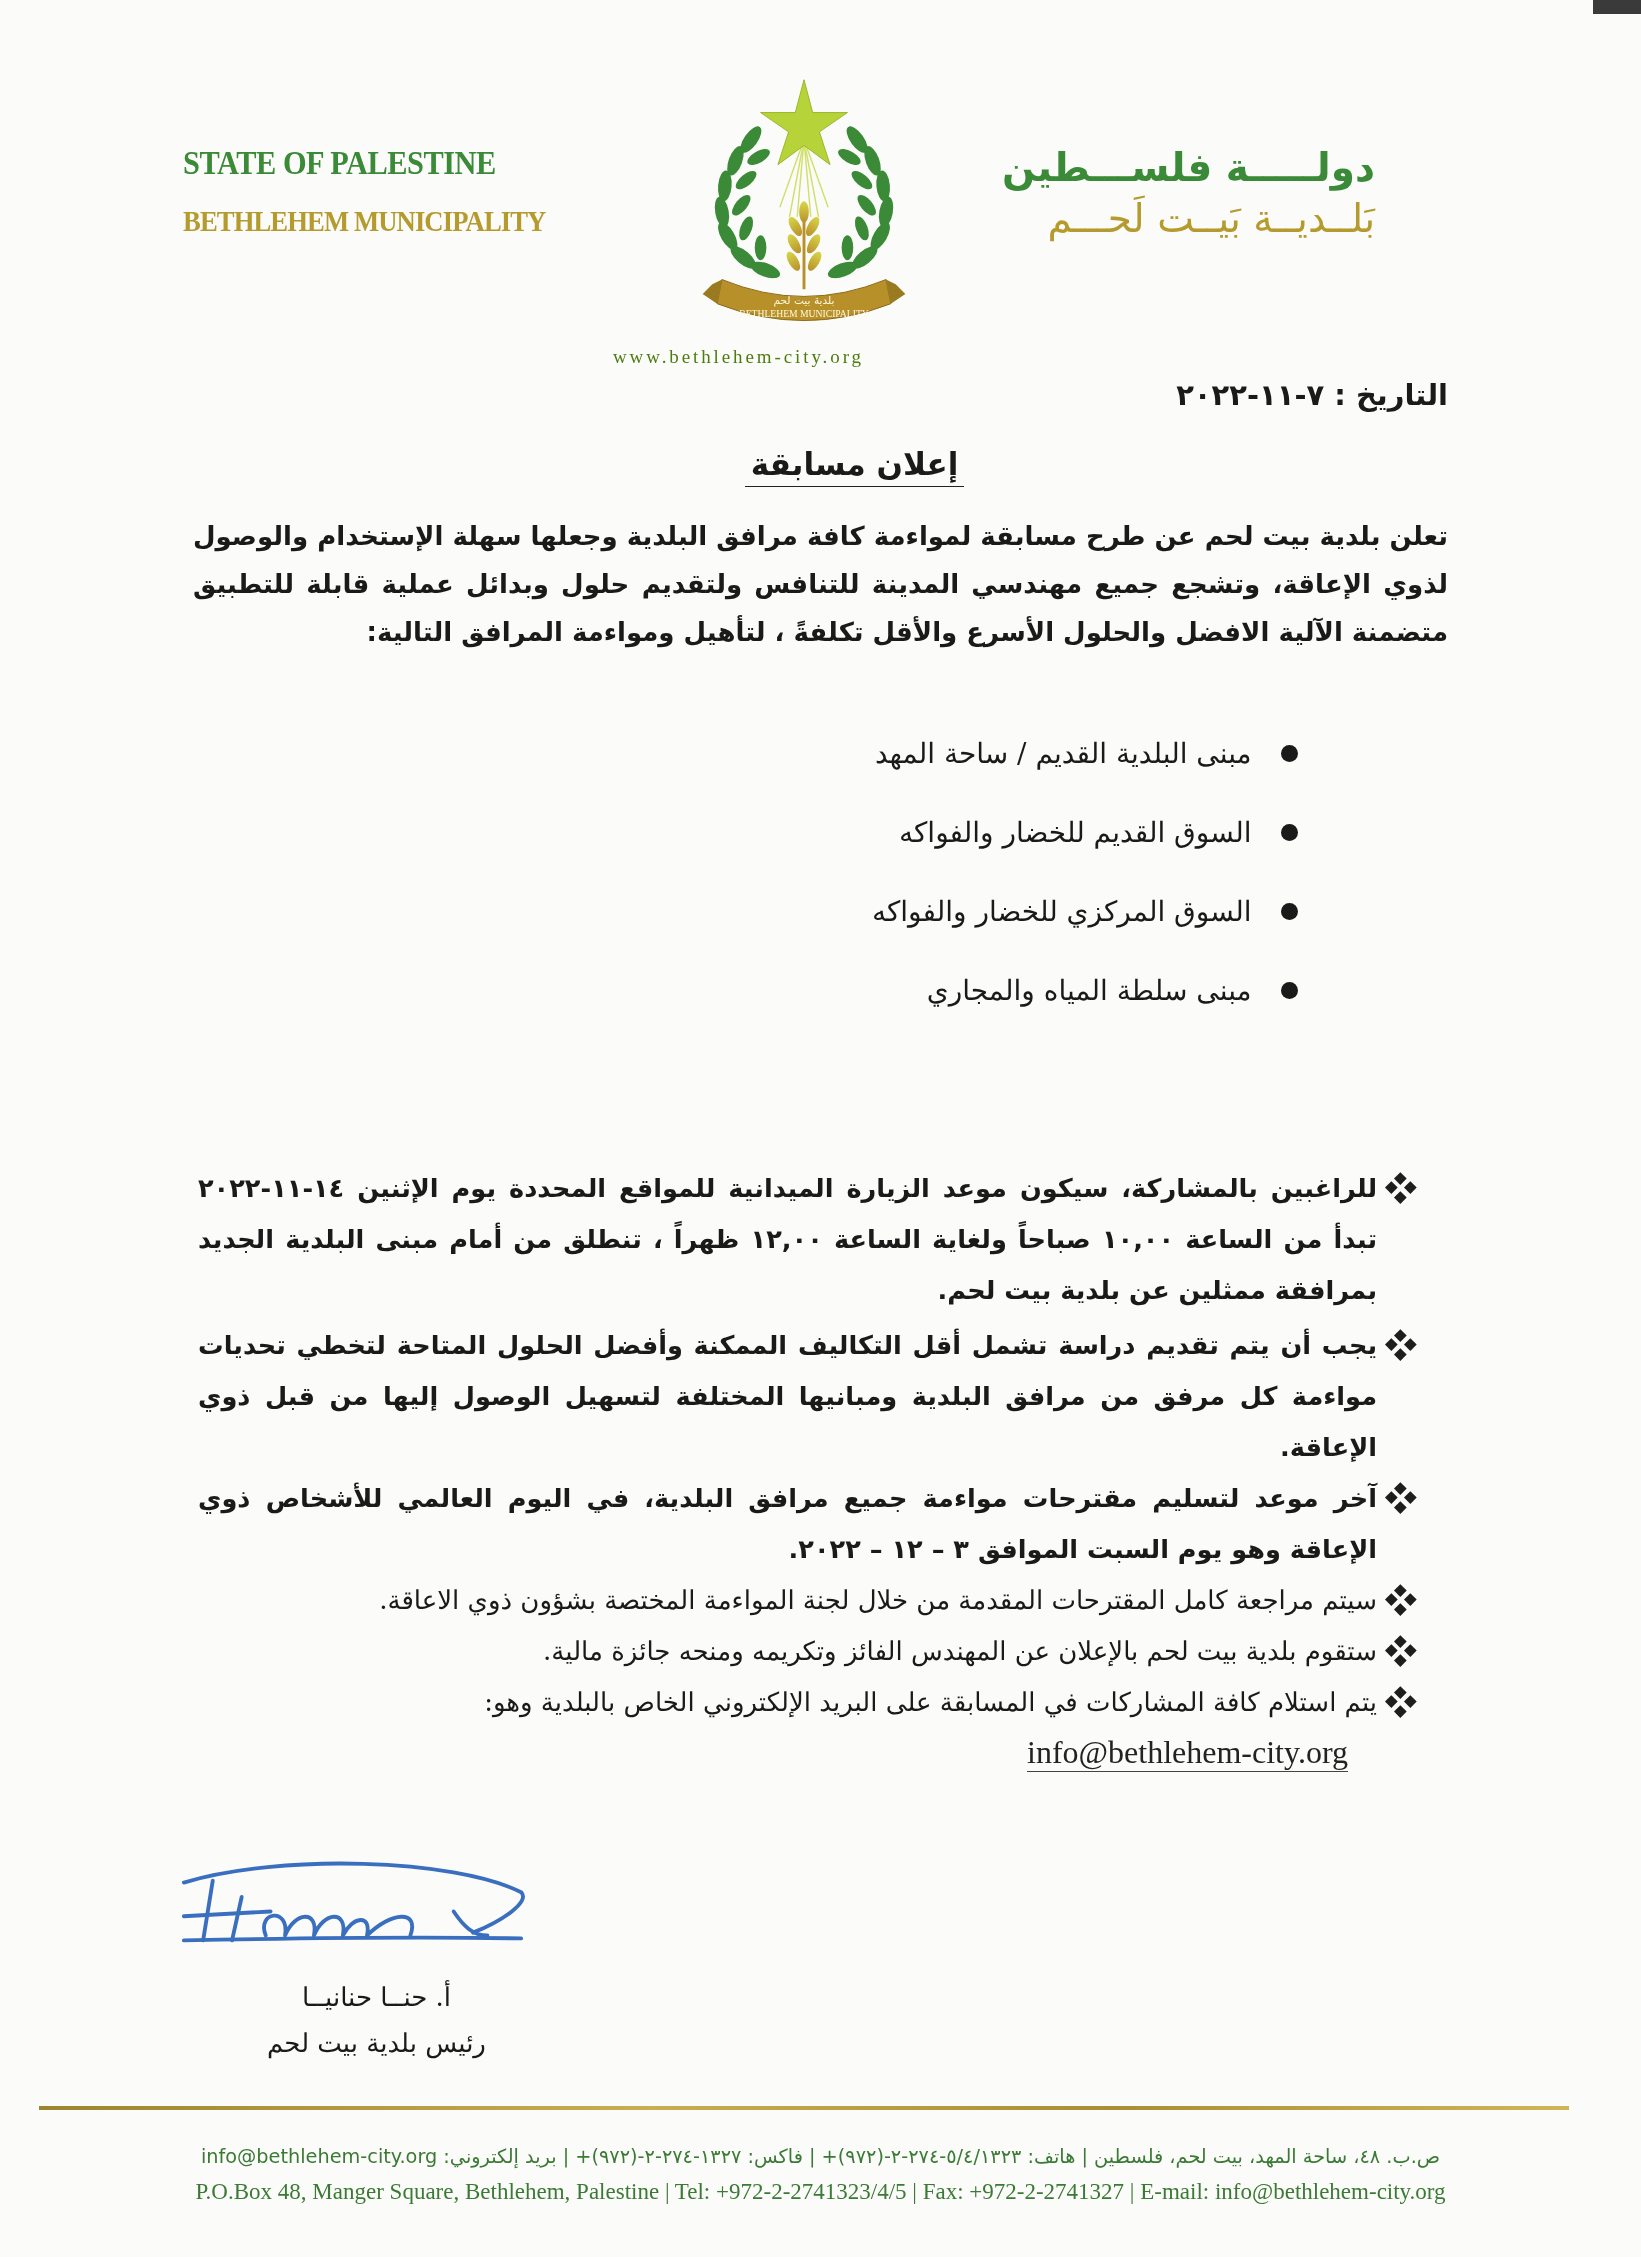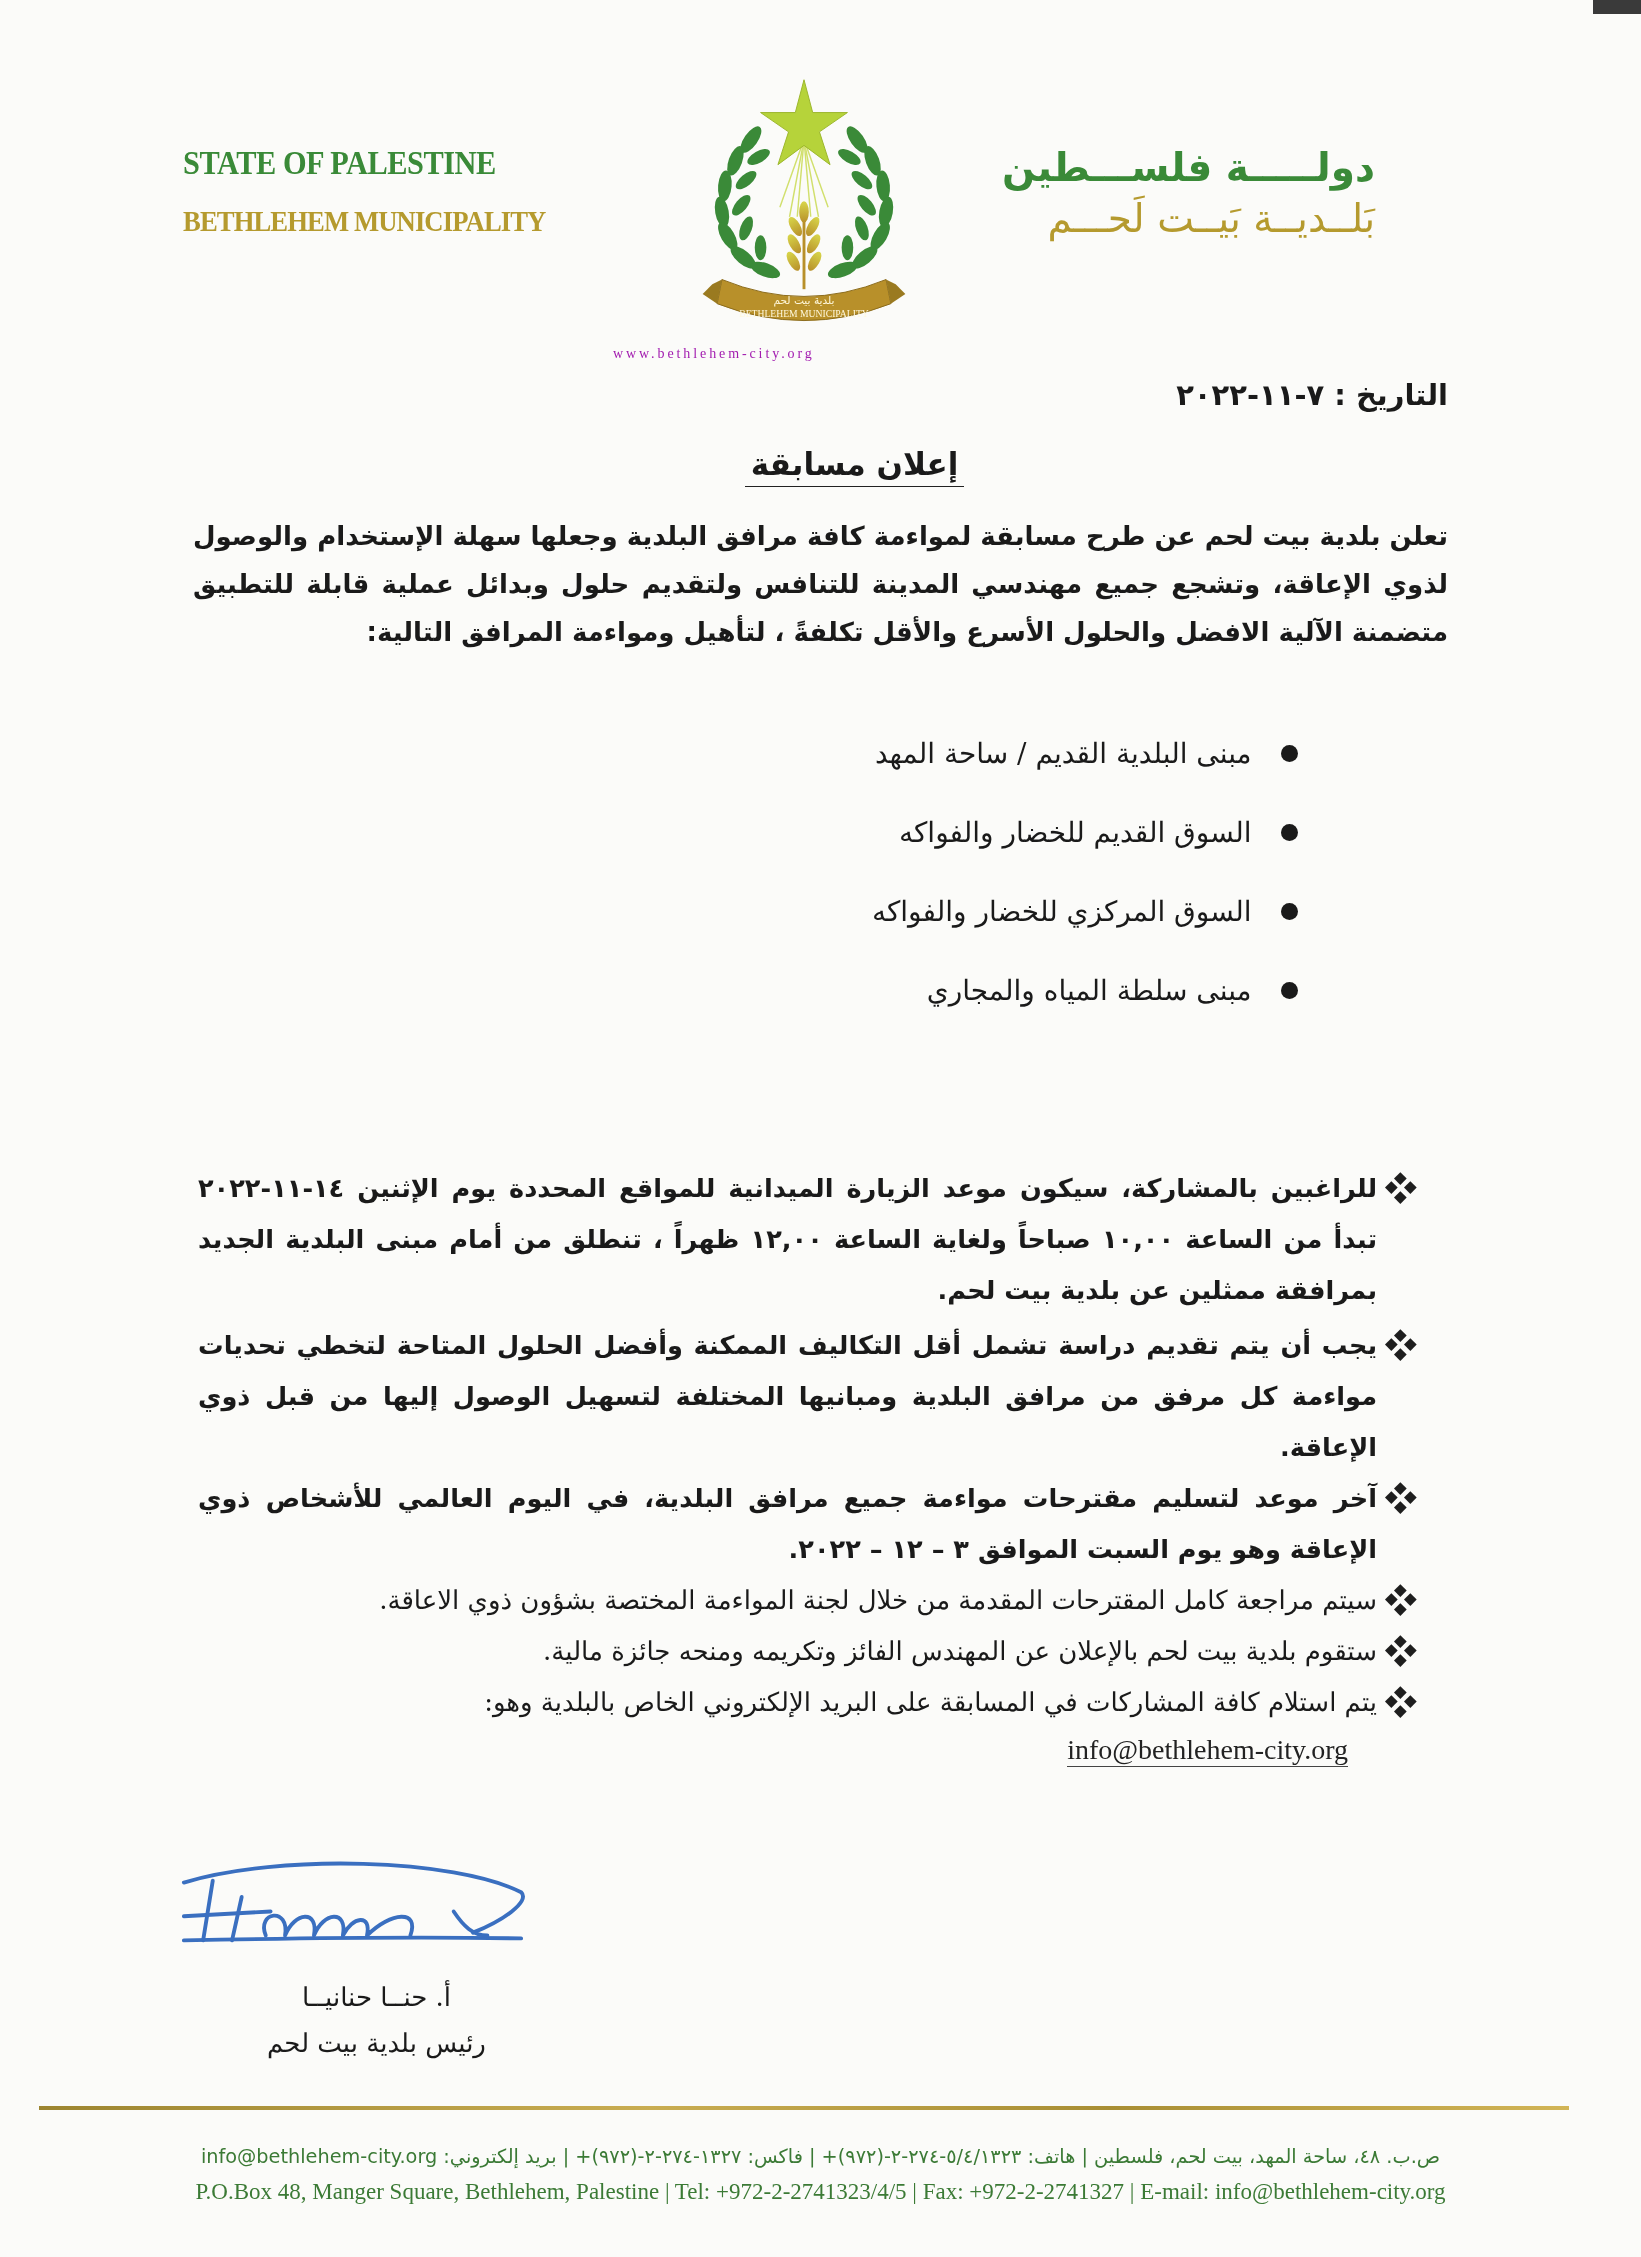--- a/index.html
+++ b/index.html
@@ -24,21 +24,21 @@
       font-family: "Liberation Serif", serif; font-weight: bold;
       font-size: 29px; color: #b59a2e; margin-top: 23px; letter-spacing: -1px;
       transform: scaleX(0.92); transform-origin: left;
     }
     .hdr-ar { position: absolute; right: 266px; top: 145px; text-align: right; direction: rtl; }
     .hdr-ar .state { font-family: "DejaVu Sans", sans-serif; font-weight: bold; font-size: 39px; color: #3a8a38; }
     .hdr-ar .muni { font-family: "DejaVu Sans", sans-serif; font-size: 39px; color: #b59a2e; margin-top: 5.8px; }
     .logo { position: absolute; left: 693px; top: 72px; width: 222px; height: 251px; }
     .website {
       position: absolute; left: 613px; top: 346px; font-family: "Liberation Serif", serif;
-      font-size: 14px; letter-spacing: 2.9px; color: #a21caf;
+      font-size: 19px; letter-spacing: 2.9px; color: #4d7c0f;
     }
     
     .date {
       position: absolute; right: 193px; top: 378px; direction: rtl;
       font-family: "DejaVu Sans", sans-serif; font-weight: bold; font-size: 29px;
     }
     .title {
       position: absolute; left: 0; width: 1641px; top: 446px; text-align: center;
     }
     .title span {
@@ -73,21 +73,21 @@
     }
     .note .diamond i:nth-child(1) { left: 11.6px; top: 1px; }
     .note .diamond i:nth-child(2) { left: 1.9px; top: 10.6px; }
     .note .diamond i:nth-child(3) { left: 21px; top: 10.6px; }
     .note .diamond i:nth-child(4) { left: 11.6px; top: 20px; }
     .gap-s { height: 3.9px; }
     .email-line { position: relative; height: 56px; }
     .email-line .diamond { position: absolute; right: -3.9px; top: 11.6px; width: 33px; height: 33px; }
     .email-link {
       position: absolute; right: 66px; top: 5.8px; font-family: "Liberation Serif", serif;
-      font-size: 28px; color: #222; border-bottom: 1.4px solid #444; direction: ltr;
+      font-size: 32px; color: #222; border-bottom: 1.4px solid #444; direction: ltr;
     }
     .signature { position: absolute; left: 164px; top: 1844px; width: 377px; height: 106px; }
     .signer { position: absolute; left: 222px; top: 1974px; width: 309px; text-align: center; direction: rtl; }
     .signer .name { font-family: "DejaVu Serif", serif; font-size: 26px; line-height: 46px; }
     .signer .role { font-family: "DejaVu Serif", serif; font-size: 26px; line-height: 46px; }
     
     .footer-rule {
       position: absolute; left: 39px; width: 1530px; top: 2106px; height: 3.9px;
       background: linear-gradient(90deg, #9c8530, #c9ad52 40%, #a88e34 70%, #d2b557);
     }

